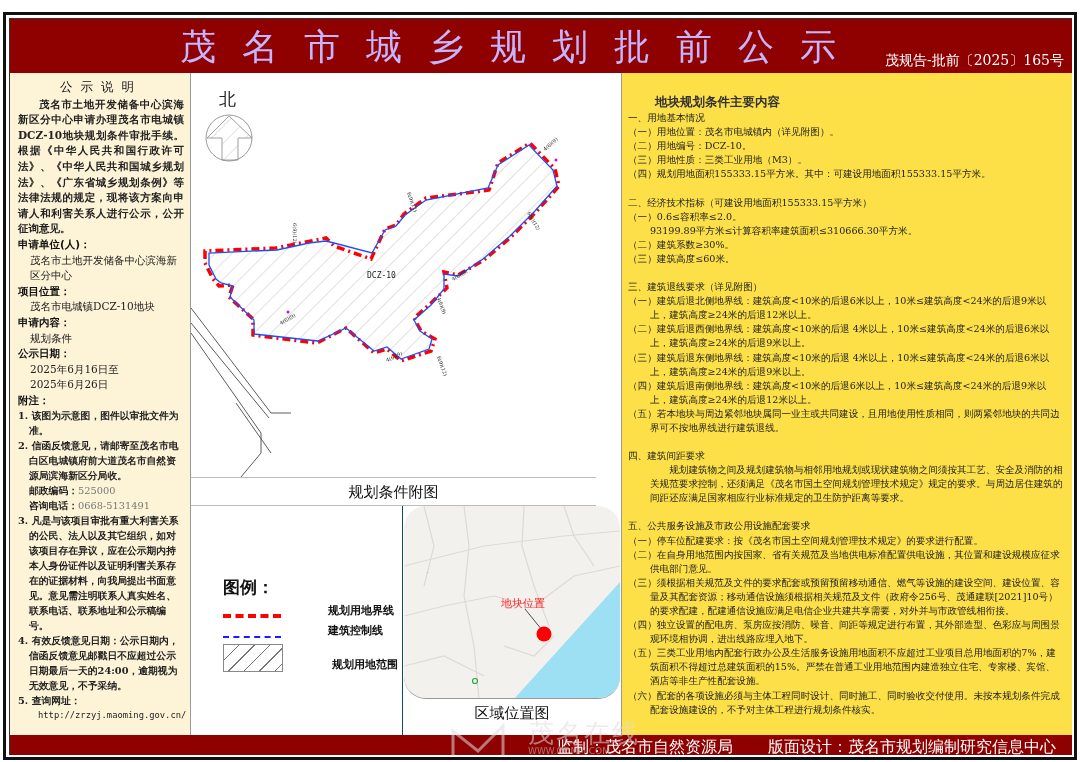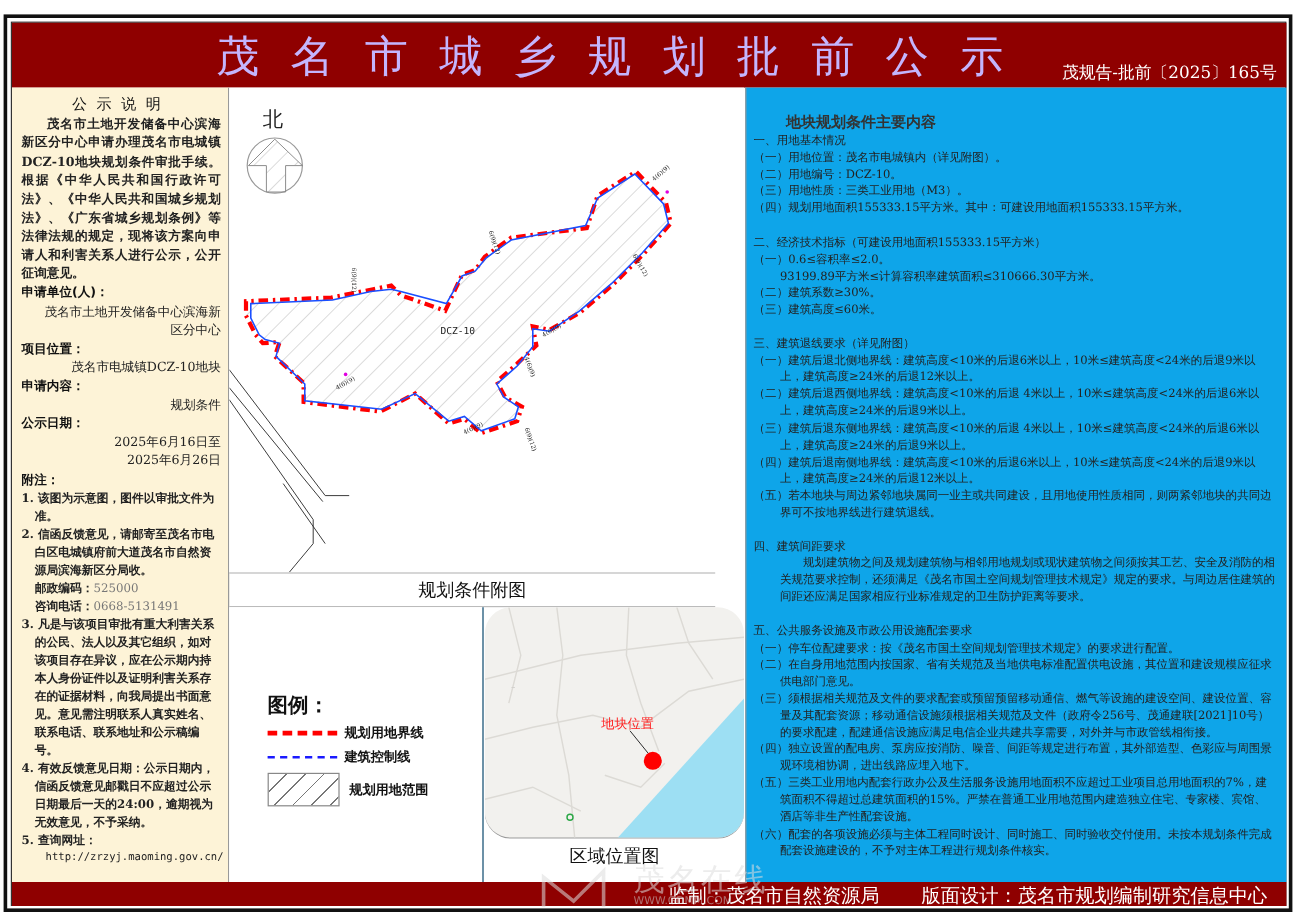--- a/index.html
+++ b/index.html
@@ -10,41 +10,41 @@
   .frame-inner { position: absolute; left: 9px; top: 18px; width: 1063px; height: 737px; border: 1px solid #333; background: #fff; }
 
   .header { position: absolute; left: 10px; top: 19px; width: 1062px; height: 54px; background: #8f0000; }
   .header-title { position: absolute; left: 170px; top: 4px; color: #c4b5fd; font-size: 36px; letter-spacing: 26px; font-family: "DejaVu Serif", serif; font-weight: normal; white-space: nowrap; }
   .header-docno { position: absolute; right: 8px; top: 33px; color: #fff; font-size: 14px; font-family: "DejaVu Serif", serif; white-space: nowrap; }
 
   .left-panel { position: absolute; left: 10px; top: 73px; width: 181px; height: 662px; background: #fdf3d7; border-right: 1px solid #999; padding: 6px 6px 0 8px; font-size: 10.5px; line-height: 15.6px; }
   .lp-title { text-align: center; font-size: 12.5px; letter-spacing: 8px; margin-bottom: 2px; font-weight: normal; }
   .lp-para { text-indent: 2em; text-align: justify; font-weight: bold; color: #222; }
   .lp-label { font-weight: bold; font-family: "DejaVu Sans", sans-serif; font-size: 10.5px; }
-  .lp-value { padding-left: 12px; color: #222; text-align: right; }
+  .lp-value { padding-left: 12px; color: #222; }
   .lp-note { font-size: 9.8px; line-height: 15px; padding-left: 11px; text-indent: -11px; font-weight: bold; color: #222; }
   .lp-note-sub { padding-left: 11px; font-size: 9.8px; line-height: 15px; font-weight: bold; color: #222; }
   .lp-url { padding-left: 20px; font-family: "DejaVu Sans Mono", monospace; font-size: 8.8px; line-height: 15px; color: #222; }
   .gray { color: #777; font-weight: normal; }
 
   .map-area { position: absolute; left: 191px; top: 73px; width: 429px; height: 404px; background: #fff; overflow: hidden; }
   .map-caption { position: absolute; left: 191px; top: 477px; width: 405px; height: 29px; border-top: 1px solid #bbb; border-bottom: 1px solid #bbb; text-align: center; font-size: 15px; line-height: 28px; font-family: "DejaVu Sans", sans-serif; }
 
   .legend-area { position: absolute; left: 191px; top: 506px; width: 212px; height: 229px; background: #fff; border-right: 1px solid #0c4a6e; }
   .legend-title { position: absolute; left: 32px; top: 70px; font-size: 17px; font-weight: bold; font-family: "DejaVu Sans", sans-serif; }
-  .legend-item { position: absolute; left: 32px; font-size: 11px; font-weight: bold; font-family: "DejaVu Sans", sans-serif; display: flex; align-items: center; }
+  .legend-item { position: absolute; left: 32px; font-size: 11px; font-weight: bold; font-family: "DejaVu Sans", sans-serif; display: flex; align-items: flex-end; gap: 41px; }
   .legend-swatch { display: inline-block; margin-right: 6px; }
   .sw-red { width: 58px; height: 0; border-top: 4px dashed #f00; }
   .sw-blue { width: 58px; height: 0; border-top: 2px dashed #1a1aff; }
   .sw-hatch { width: 60px; height: 28px; border: 1px solid #888; background: repeating-linear-gradient(135deg, transparent 0 10px, #777 10px 11px); margin-right: 8px; }
 
   .region-map { position: absolute; left: 404px; top: 506px; width: 216px; height: 193px; background: #f2f1ee; overflow: hidden; border-bottom: 1px solid #999; border-radius: 22px; }
   .region-caption { position: absolute; left: 404px; top: 700px; width: 216px; height: 35px; text-align: center; font-size: 15px; line-height: 26px; font-family: "DejaVu Sans", sans-serif; }
 
-  .right-panel { position: absolute; left: 621px; top: 73px; width: 451px; height: 662px; background: #0ea5e9; border-left: 1px solid #999; padding: 22px 8px 0 6px; font-size: 9.6px; line-height: 14.1px; color: #222; }
+  .right-panel { position: absolute; left: 621px; top: 73px; width: 451px; height: 662px; background: #fde047; border-left: 1px solid #999; padding: 22px 8px 0 6px; font-size: 9.6px; line-height: 14.1px; color: #222; }
   .rp-title { font-size: 12.5px; padding-left: 27px; margin-bottom: 2px; font-weight: bold; color: #333; }
   .rp-gap { height: 14px; }
   .rp-line { white-space: nowrap; }
   .rp-item { padding-left: 22px; text-indent: -22px; }
   .rp-cont { padding-left: 22px; }
   .rp-indent { padding-left: 22px; text-indent: 2em; }
 
   .footer { position: absolute; left: 10px; top: 735px; width: 1062px; height: 20px; background: #8f0000; }
   .footer-text { position: absolute; right: 16px; top: 2px; color: #fff; font-size: 16px; font-family: "DejaVu Sans", sans-serif; white-space: nowrap; }
   .footer-text span { margin-left: 30px; }

